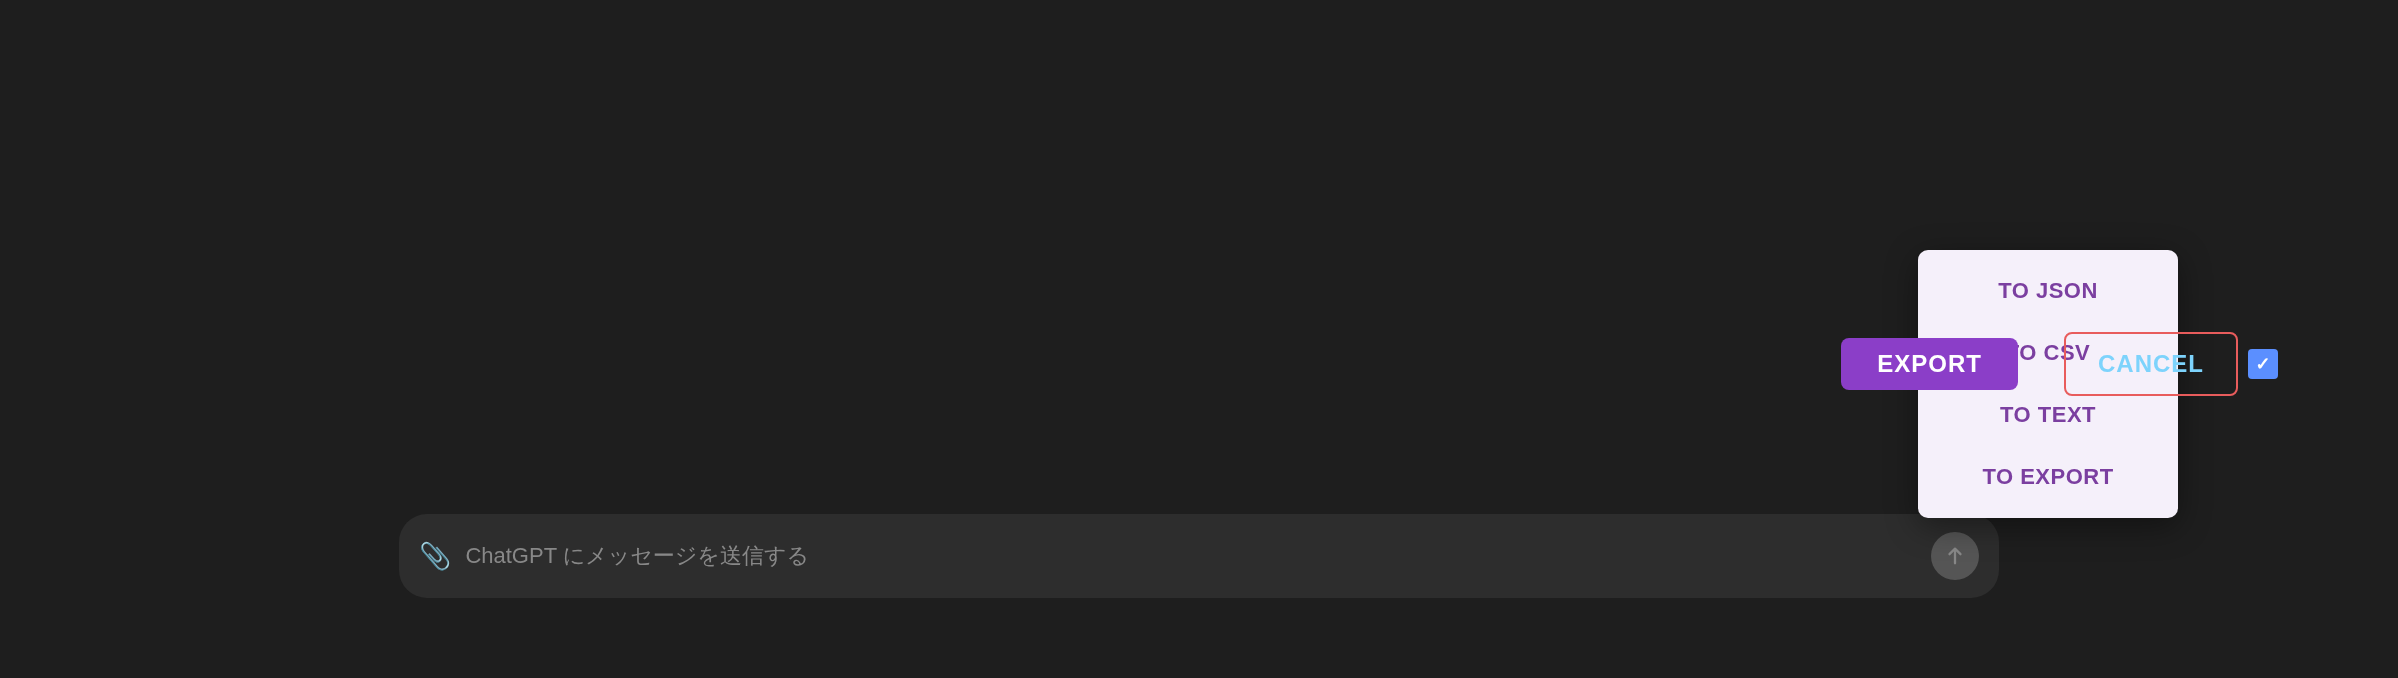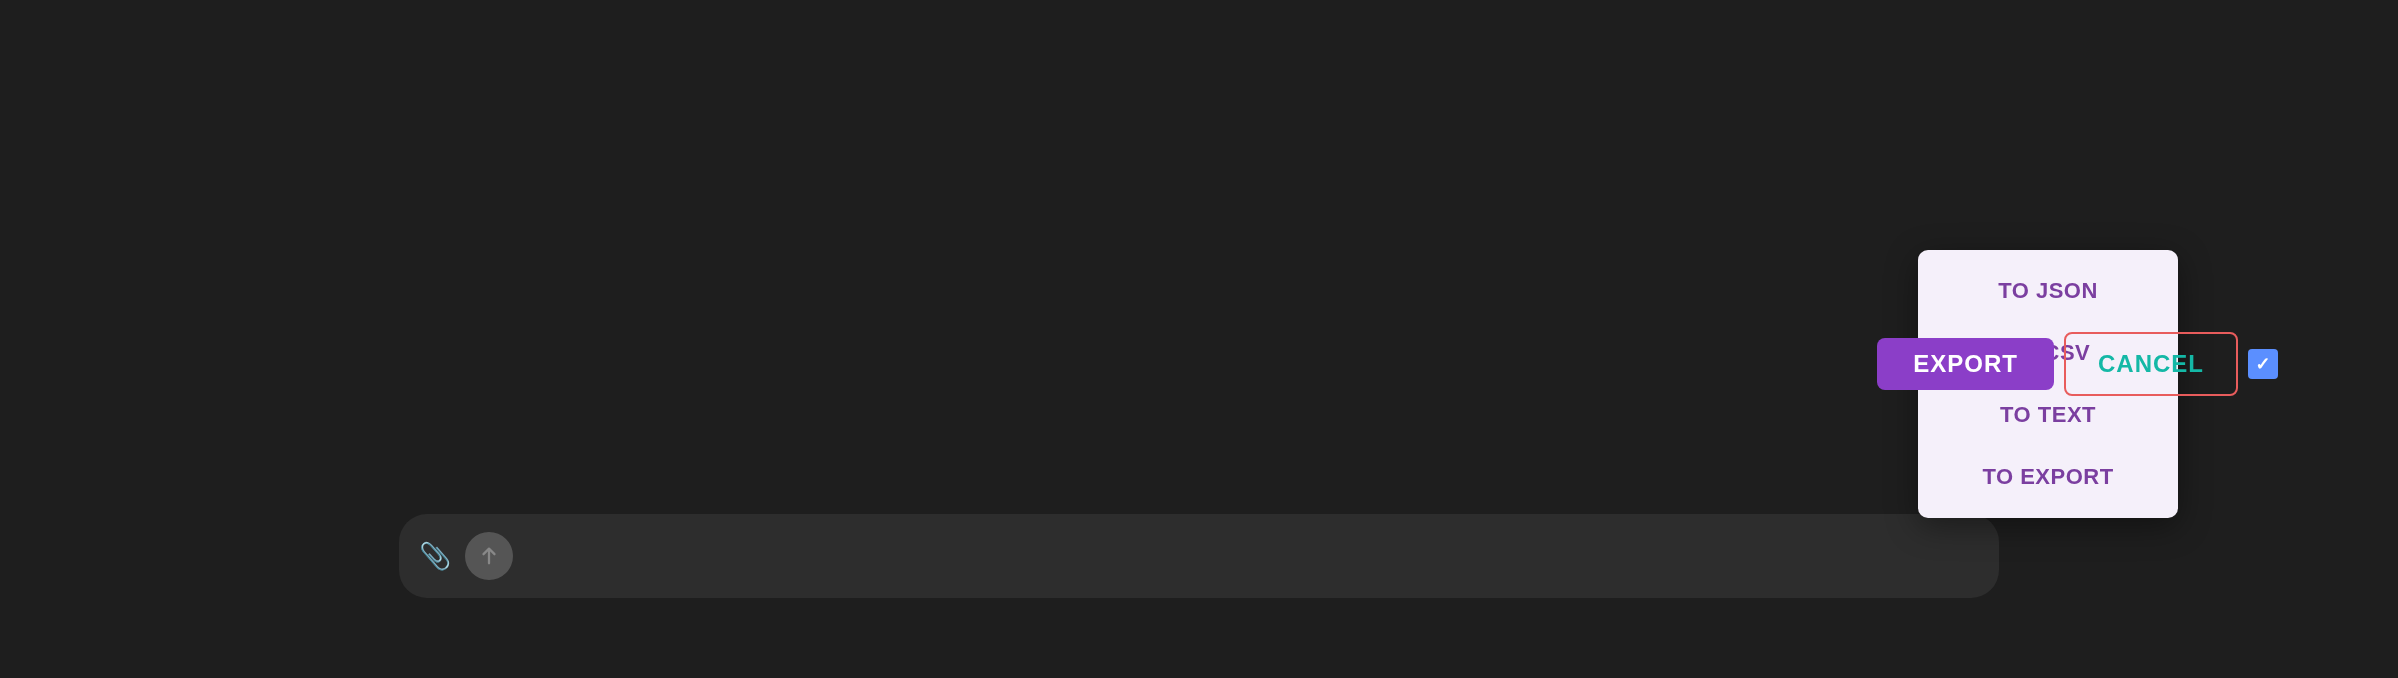--- a/index.html
+++ b/index.html
@@ -124,28 +124,29 @@
       border-radius: 8px;
       padding: 12px 36px;
       font-size: 24px;
       font-weight: 700;
       cursor: pointer;
       letter-spacing: 1px;
     }
 
     .cancel-btn {
       background-color: transparent;
-      color: #14b8a6;
+      color: #7dd3fc;
       border: 2px solid #e85c5c;
       border-radius: 8px;
       padding: 16px 32px;
       font-size: 24px;
       font-weight: 700;
       cursor: pointer;
       letter-spacing: 1px;
+      margin-left: 36px;
     }
 
     .checkbox {
       width: 30px;
       height: 30px;
       background-color: #5b8fff;
       border-radius: 4px;
       display: flex;
       align-items: center;
       justify-content: center;
@@ -160,20 +161,21 @@
       font-weight: bold;
     }
   </style>
 </head>
 <body>
 
 <div class="main-area">
 
   <div class="input-bar">
     <span class="attach-icon">📎</span>
+    <span class="input-text">ChatGPT にメッセージを送信する</span>
     <div class="send-button">
       <svg viewBox="0 0 24 24">
         <path d="M12 4l0 16M12 4l-6 6M12 4l6 6" stroke="#888" stroke-width="2.5" stroke-linecap="round" stroke-linejoin="round" fill="none"></path>
       </svg>
     </div>
   </div>
 
 
   <div class="export-dropdown">
     <button class="export-dropdown-item">TO JSON</button>

